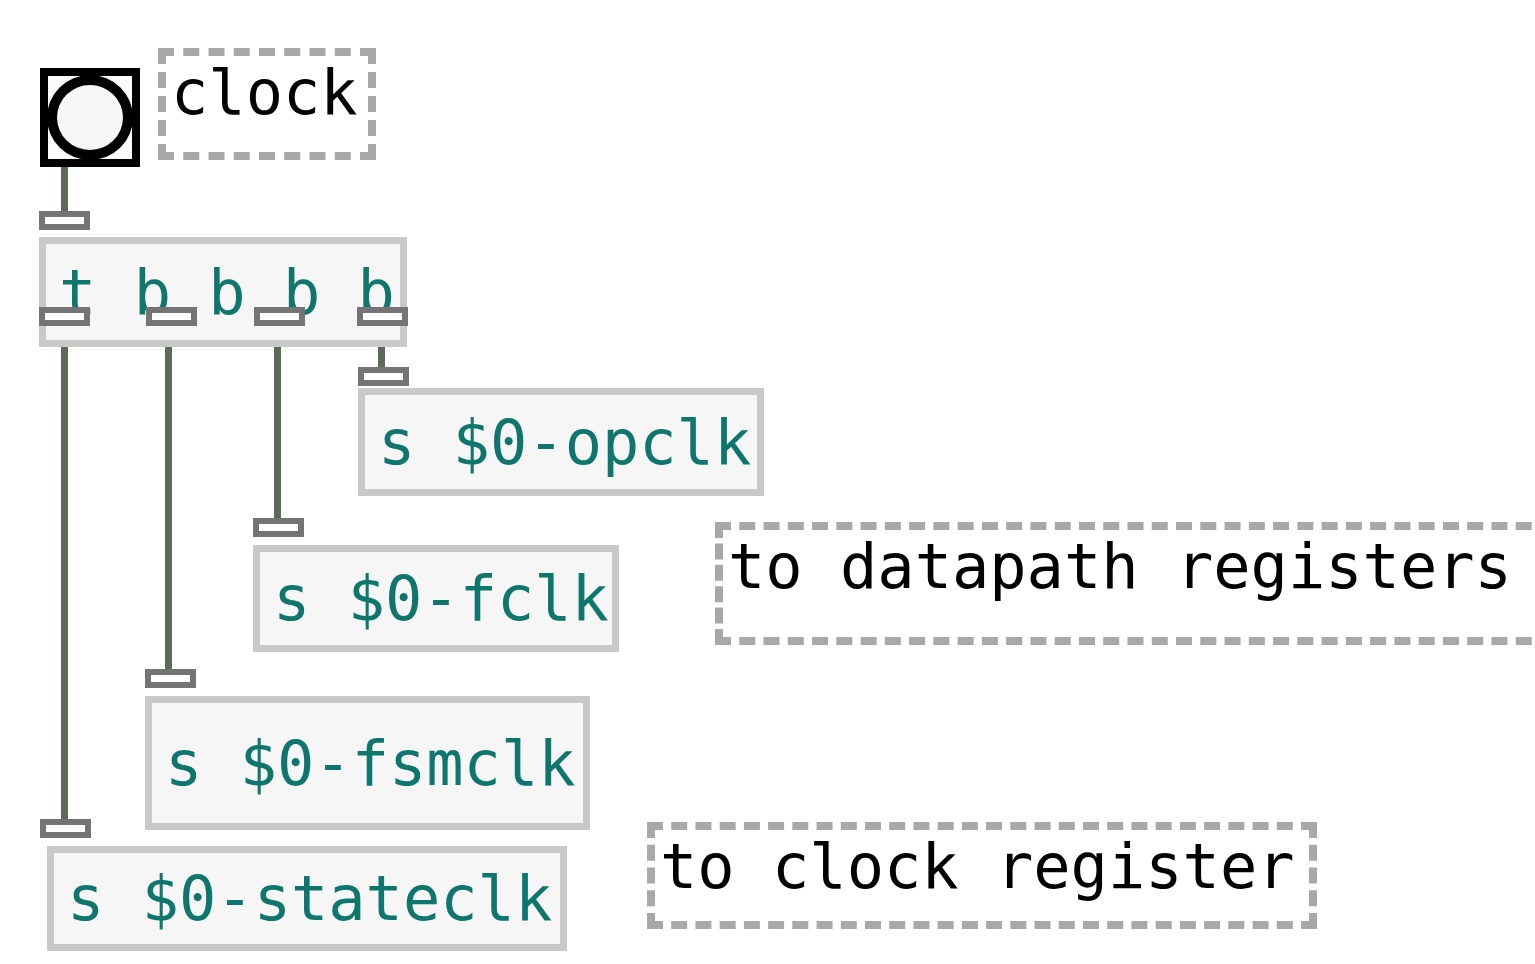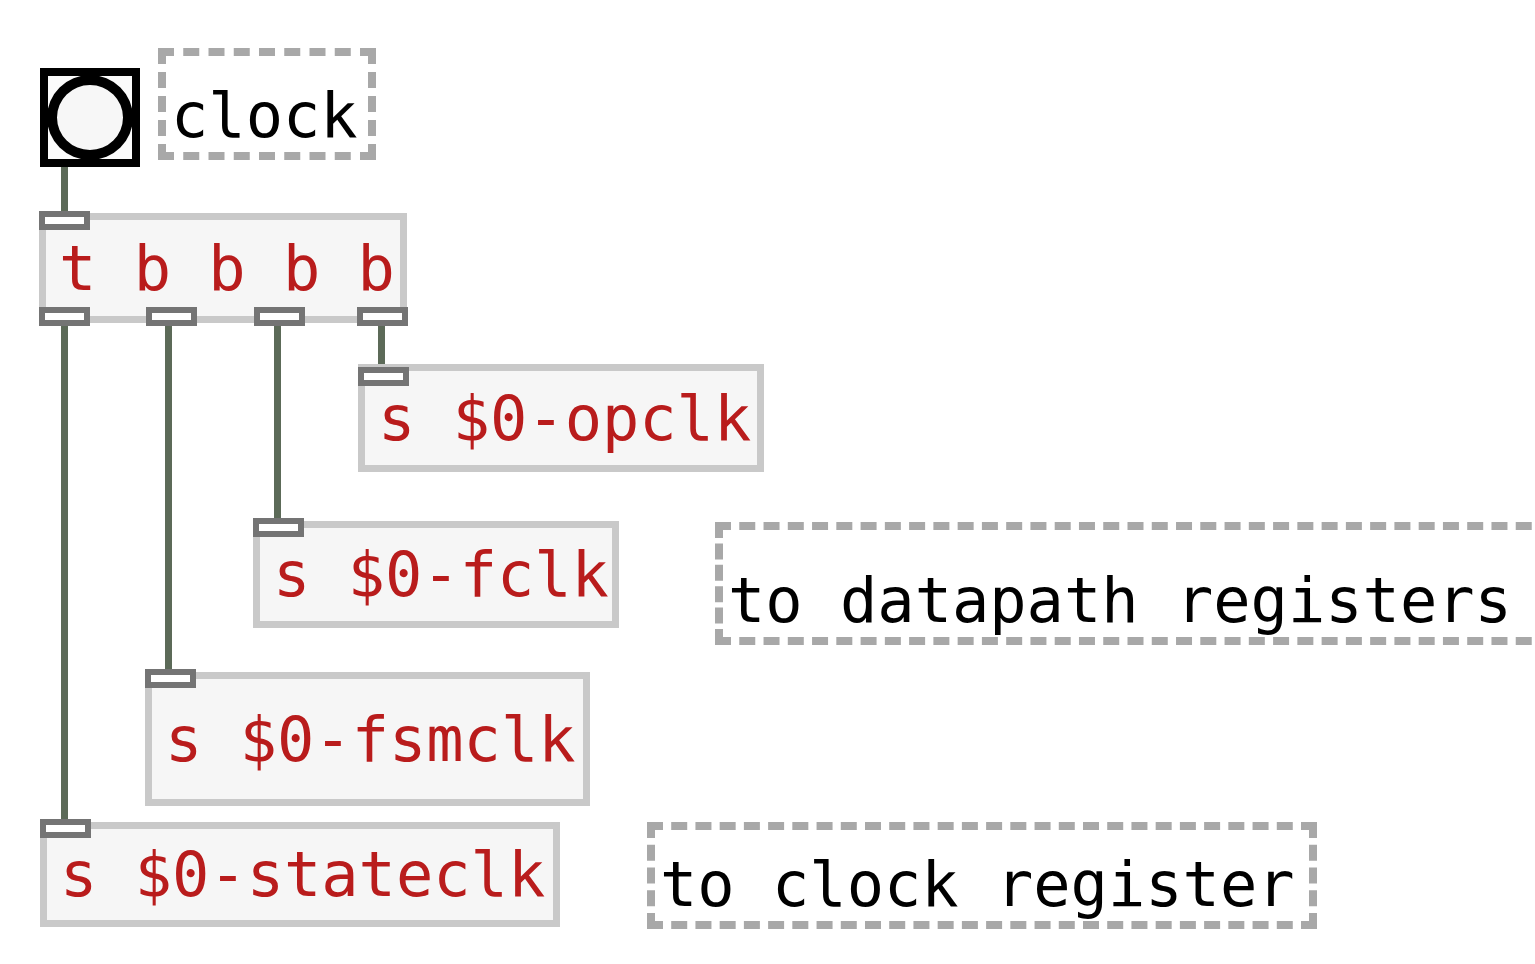--- a/index.html
+++ b/index.html
@@ -19,38 +19,39 @@
     background: #5c6a58;
     z-index: 1;
   }
 
   
   .objbox {
     position: absolute;
     box-sizing: border-box;
     border: 7px solid #c9c9c9;
     background: #f6f6f6;
-    color: #b91c1c;
+    color: #0f766e;
     font-size: 62px;
     display: flex;
     align-items: center;
     padding-left: 13px;
     white-space: pre;
     z-index: 2;
+    margin-top: 24px;
   }
 
   
   .comment {
     position: absolute;
     box-sizing: border-box;
     border: 8px dashed #a8a8a8;
     color: #000000;
     font-size: 62px;
     display: flex;
-    align-items: flex-end;
+    align-items: flex-start;
     padding-left: 5px;
     white-space: pre;
     z-index: 2;
   }
 
   
   .nub {
     position: absolute;
     box-sizing: border-box;
     width: 51px;
@@ -121,21 +122,21 @@
   <div class="comment" style="left:715px; top:522px; width:841px; height:123px">
     <span>to datapath registers</span>
   </div>
 
   <div class="objbox" style="left:145px; top:672px; width:445px; height:134px">
     <span>s $0-fsmclk</span>
   </div>
   <div class="nub" style="left:145px; top:669px"></div>
 
 
-  <div class="objbox" style="left:40px; top:822px; width:520px; height:105px">
+  <div class="objbox" style="left:47px; top:822px; width:520px; height:105px">
     <span>s $0-stateclk</span>
   </div>
   <div class="nub" style="left:40px; top:819px"></div>
 
   <div class="comment" style="left:647px; top:822px; width:670px; height:107px">
     <span>to clock register</span>
   </div>
 
 </div>
 

